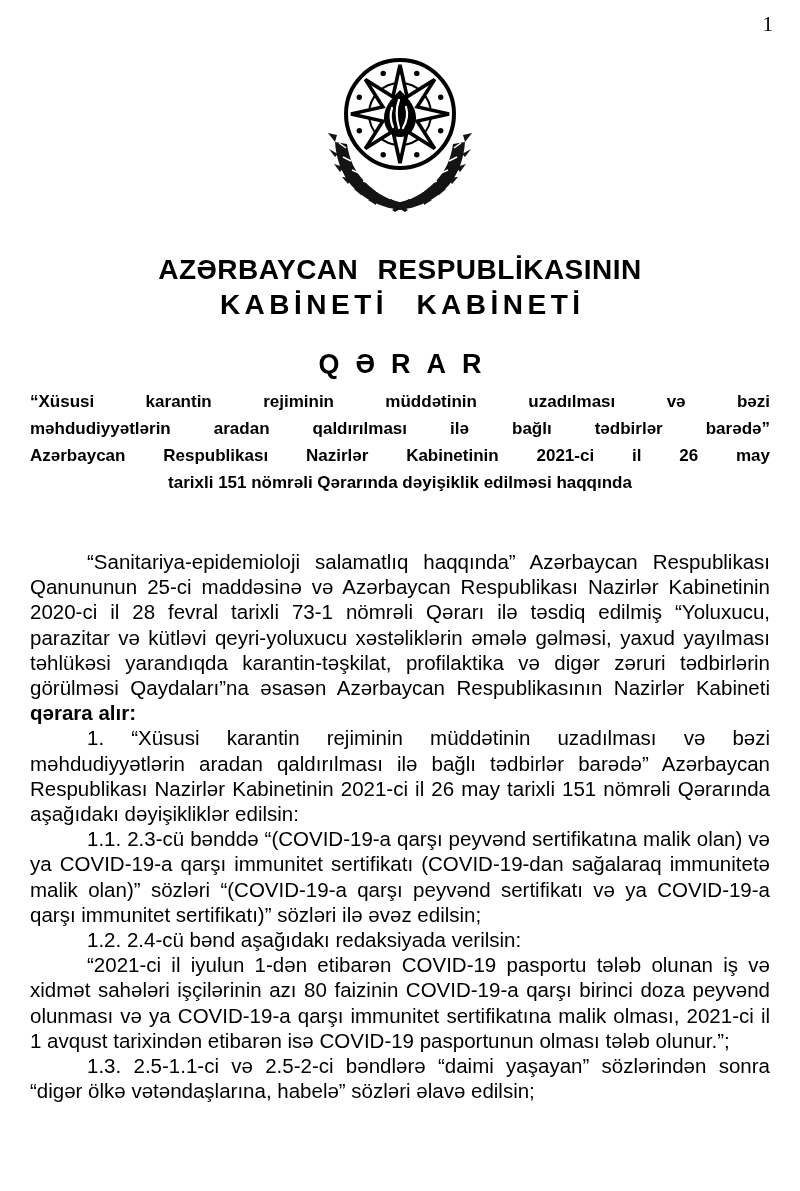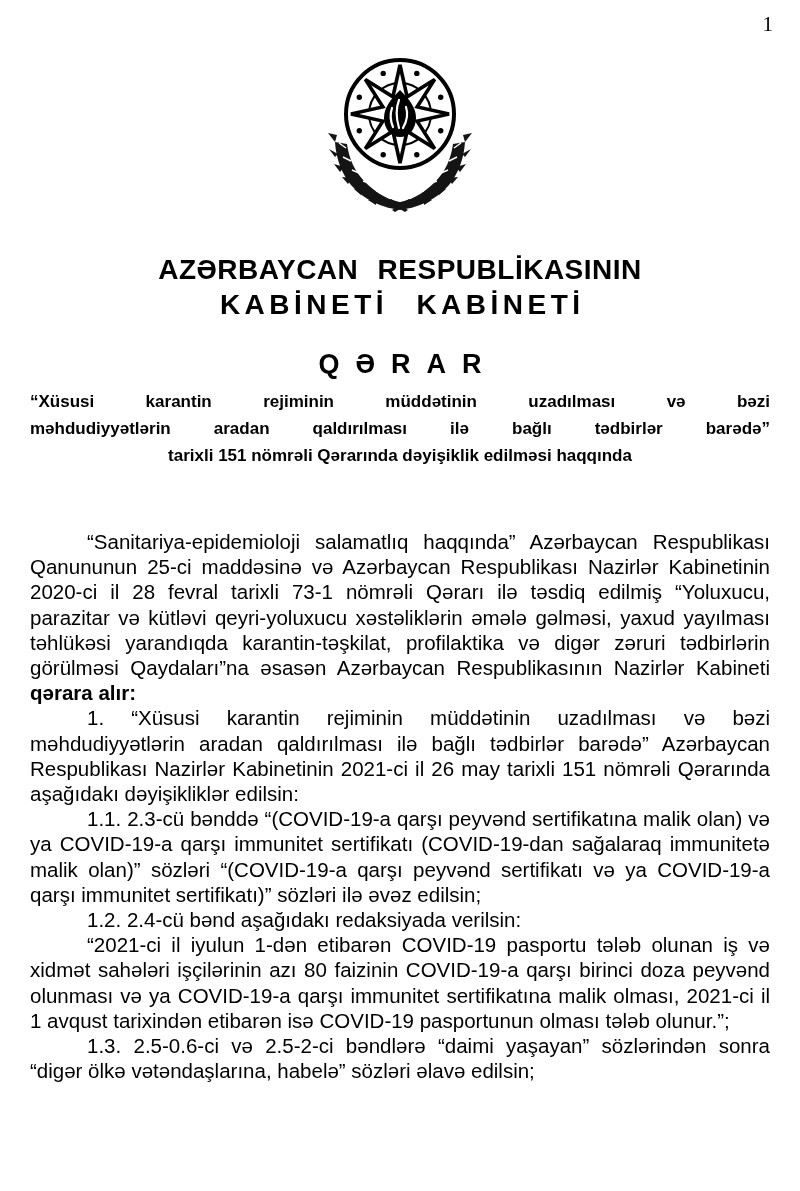--- a/index.html
+++ b/index.html
@@ -72,21 +72,21 @@
     white-space: nowrap;
   }
   .doc-heading .hline.center {
     text-align: right;
     text-align-last: center;
   }
   
   .doc-heading .hline { white-space: normal; }
   .body-text {
     position: absolute;
-    top: 529px;
+    top: 549px;
     left: 30px;
     width: 740px;
     font-size: 20.5px;
     line-height: 25.2px;
     text-align: justify;
   }
   .body-text p {
     margin: 0;
     padding: 0;
     text-indent: 57px;
@@ -164,25 +164,26 @@
 
   <div class="title-block">
     <div class="title-line1">AZƏRBAYCAN RESPUBLİKASININ</div>
     <div class="title-line2">KABİNETİ KABİNETİ</div>
     <div class="decree-word">QƏRAR</div>
   </div>
 
   <div class="doc-heading">
     <div class="hline">“Xüsusi karantin rejiminin müddətinin uzadılması və bəzi</div>
     <div class="hline">məhdudiyyətlərin aradan qaldırılması ilə bağlı tədbirlər barədə”</div>
+    <div class="hline">Azərbaycan Respublikası Nazirlər Kabinetinin 2021-ci il 26 may</div>
     <div class="hline center">tarixli 151 nömrəli Qərarında dəyişiklik edilməsi haqqında</div>
   </div>
 
   <div class="body-text">
     <p><span>“Sanitariya-epidemioloji salamatlıq haqqında” Azərbaycan Respublikası Qanununun 25-ci maddəsinə və Azərbaycan Respublikası Nazirlər Kabinetinin 2020-ci il 28 fevral tarixli 73-1 nömrəli Qərarı ilə təsdiq edilmiş “Yoluxucu, parazitar və kütləvi qeyri-yoluxucu xəstəliklərin əmələ gəlməsi, yaxud yayılması təhlükəsi yarandıqda karantin-təşkilat, profilaktika və digər zəruri tədbirlərin görülməsi Qaydaları”na əsasən Azərbaycan Respublikasının Nazirlər Kabineti </span><b>qərara alır:</b></p>
     <p>1. “Xüsusi karantin rejiminin müddətinin uzadılması və bəzi məhdudiyyətlərin aradan qaldırılması ilə bağlı tədbirlər barədə” Azərbaycan Respublikası Nazirlər Kabinetinin 2021-ci il 26 may tarixli 151 nömrəli Qərarında aşağıdakı dəyişikliklər edilsin:</p>
     <p>1.1. 2.3-cü bənddə “(COVID-19-a qarşı peyvənd sertifikatına malik olan) və ya COVID-19-a qarşı immunitet sertifikatı (COVID-19-dan sağalaraq immunitetə malik olan)” sözləri “(COVID-19-a qarşı peyvənd sertifikatı və ya COVID-19-a qarşı immunitet sertifikatı)” sözləri ilə əvəz edilsin;</p>
     <p>1.2. 2.4-cü bənd aşağıdakı redaksiyada verilsin:</p>
     <p>“2021-ci il iyulun 1-dən etibarən COVID-19 pasportu tələb olunan iş və xidmət sahələri işçilərinin azı 80 faizinin COVID-19-a qarşı birinci doza peyvənd olunması və ya COVID-19-a qarşı immunitet sertifikatına malik olması, 2021-ci il 1 avqust tarixindən etibarən isə COVID-19 pasportunun olması tələb olunur.”;</p>
-    <p>1.3. 2.5-0.6-ci və 2.5-2-ci bəndlərə “daimi yaşayan” sözlərindən sonra “digər ölkə vətəndaşlarına, habelə” sözləri əlavə edilsin;</p>
+    <p>1.3. 2.5-1.1-ci və 2.5-2-ci bəndlərə “daimi yaşayan” sözlərindən sonra “digər ölkə vətəndaşlarına, habelə” sözləri əlavə edilsin;</p>
   </div>
 
 </div>
 
 </body></html>

